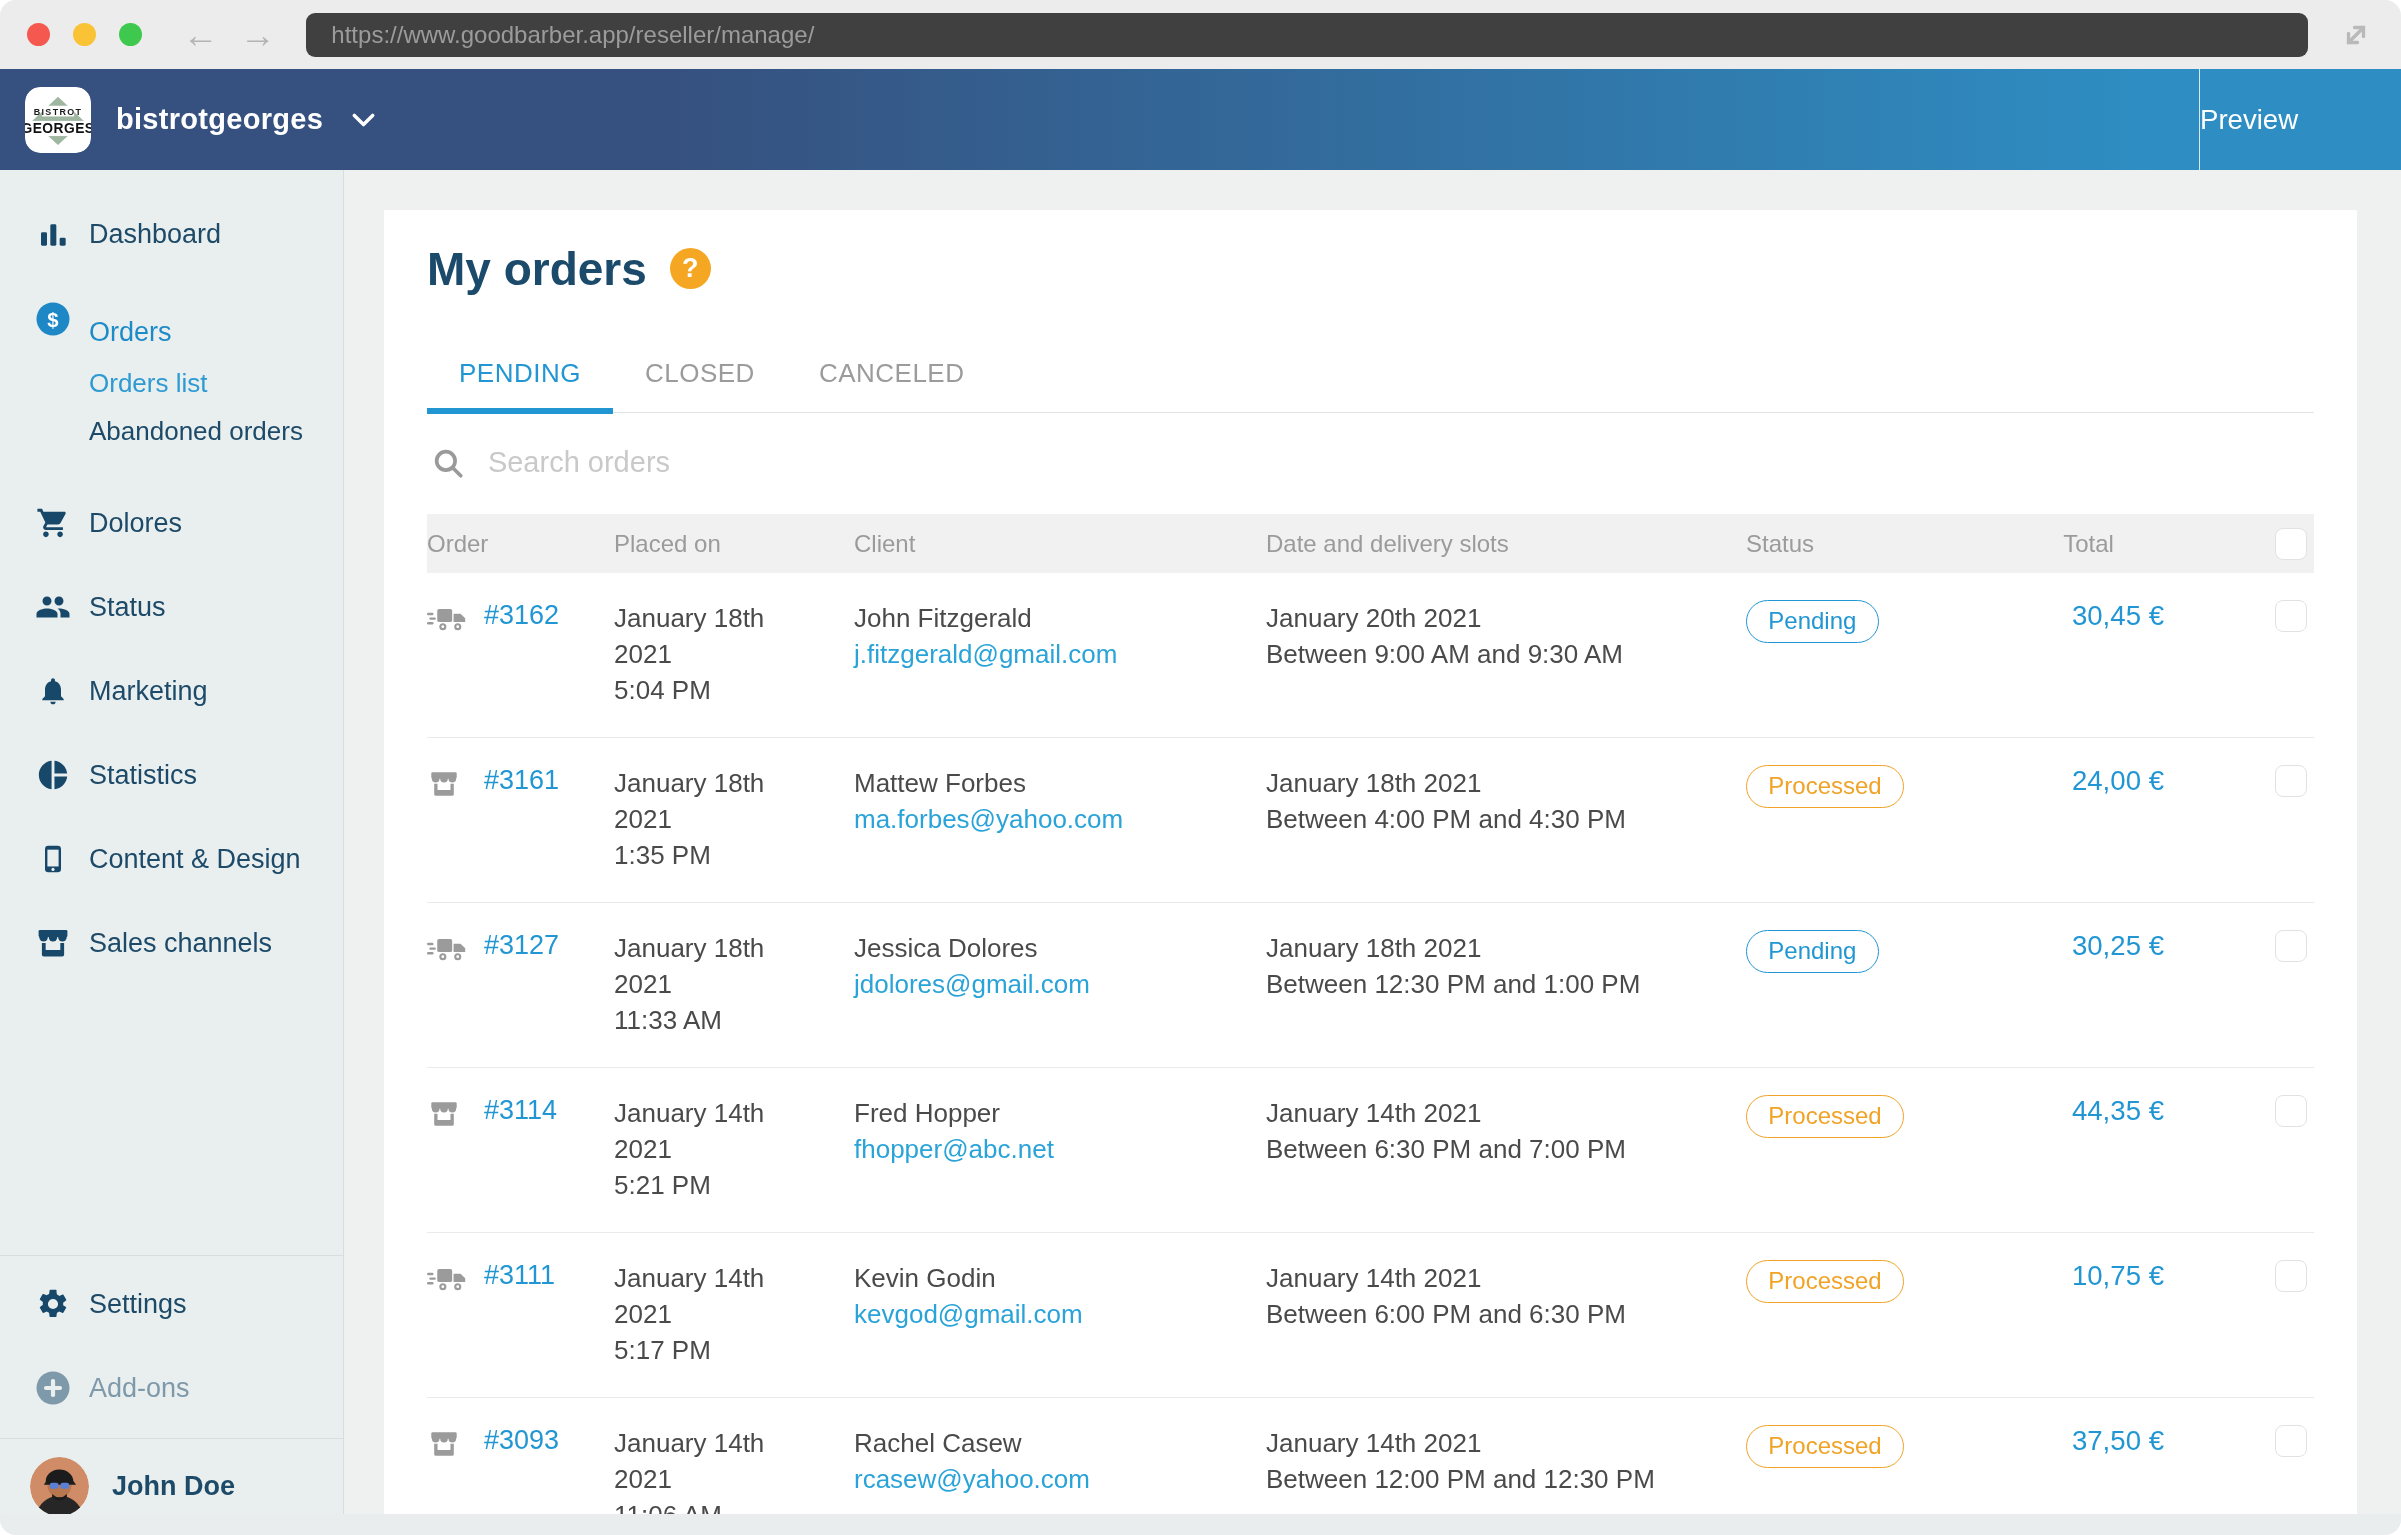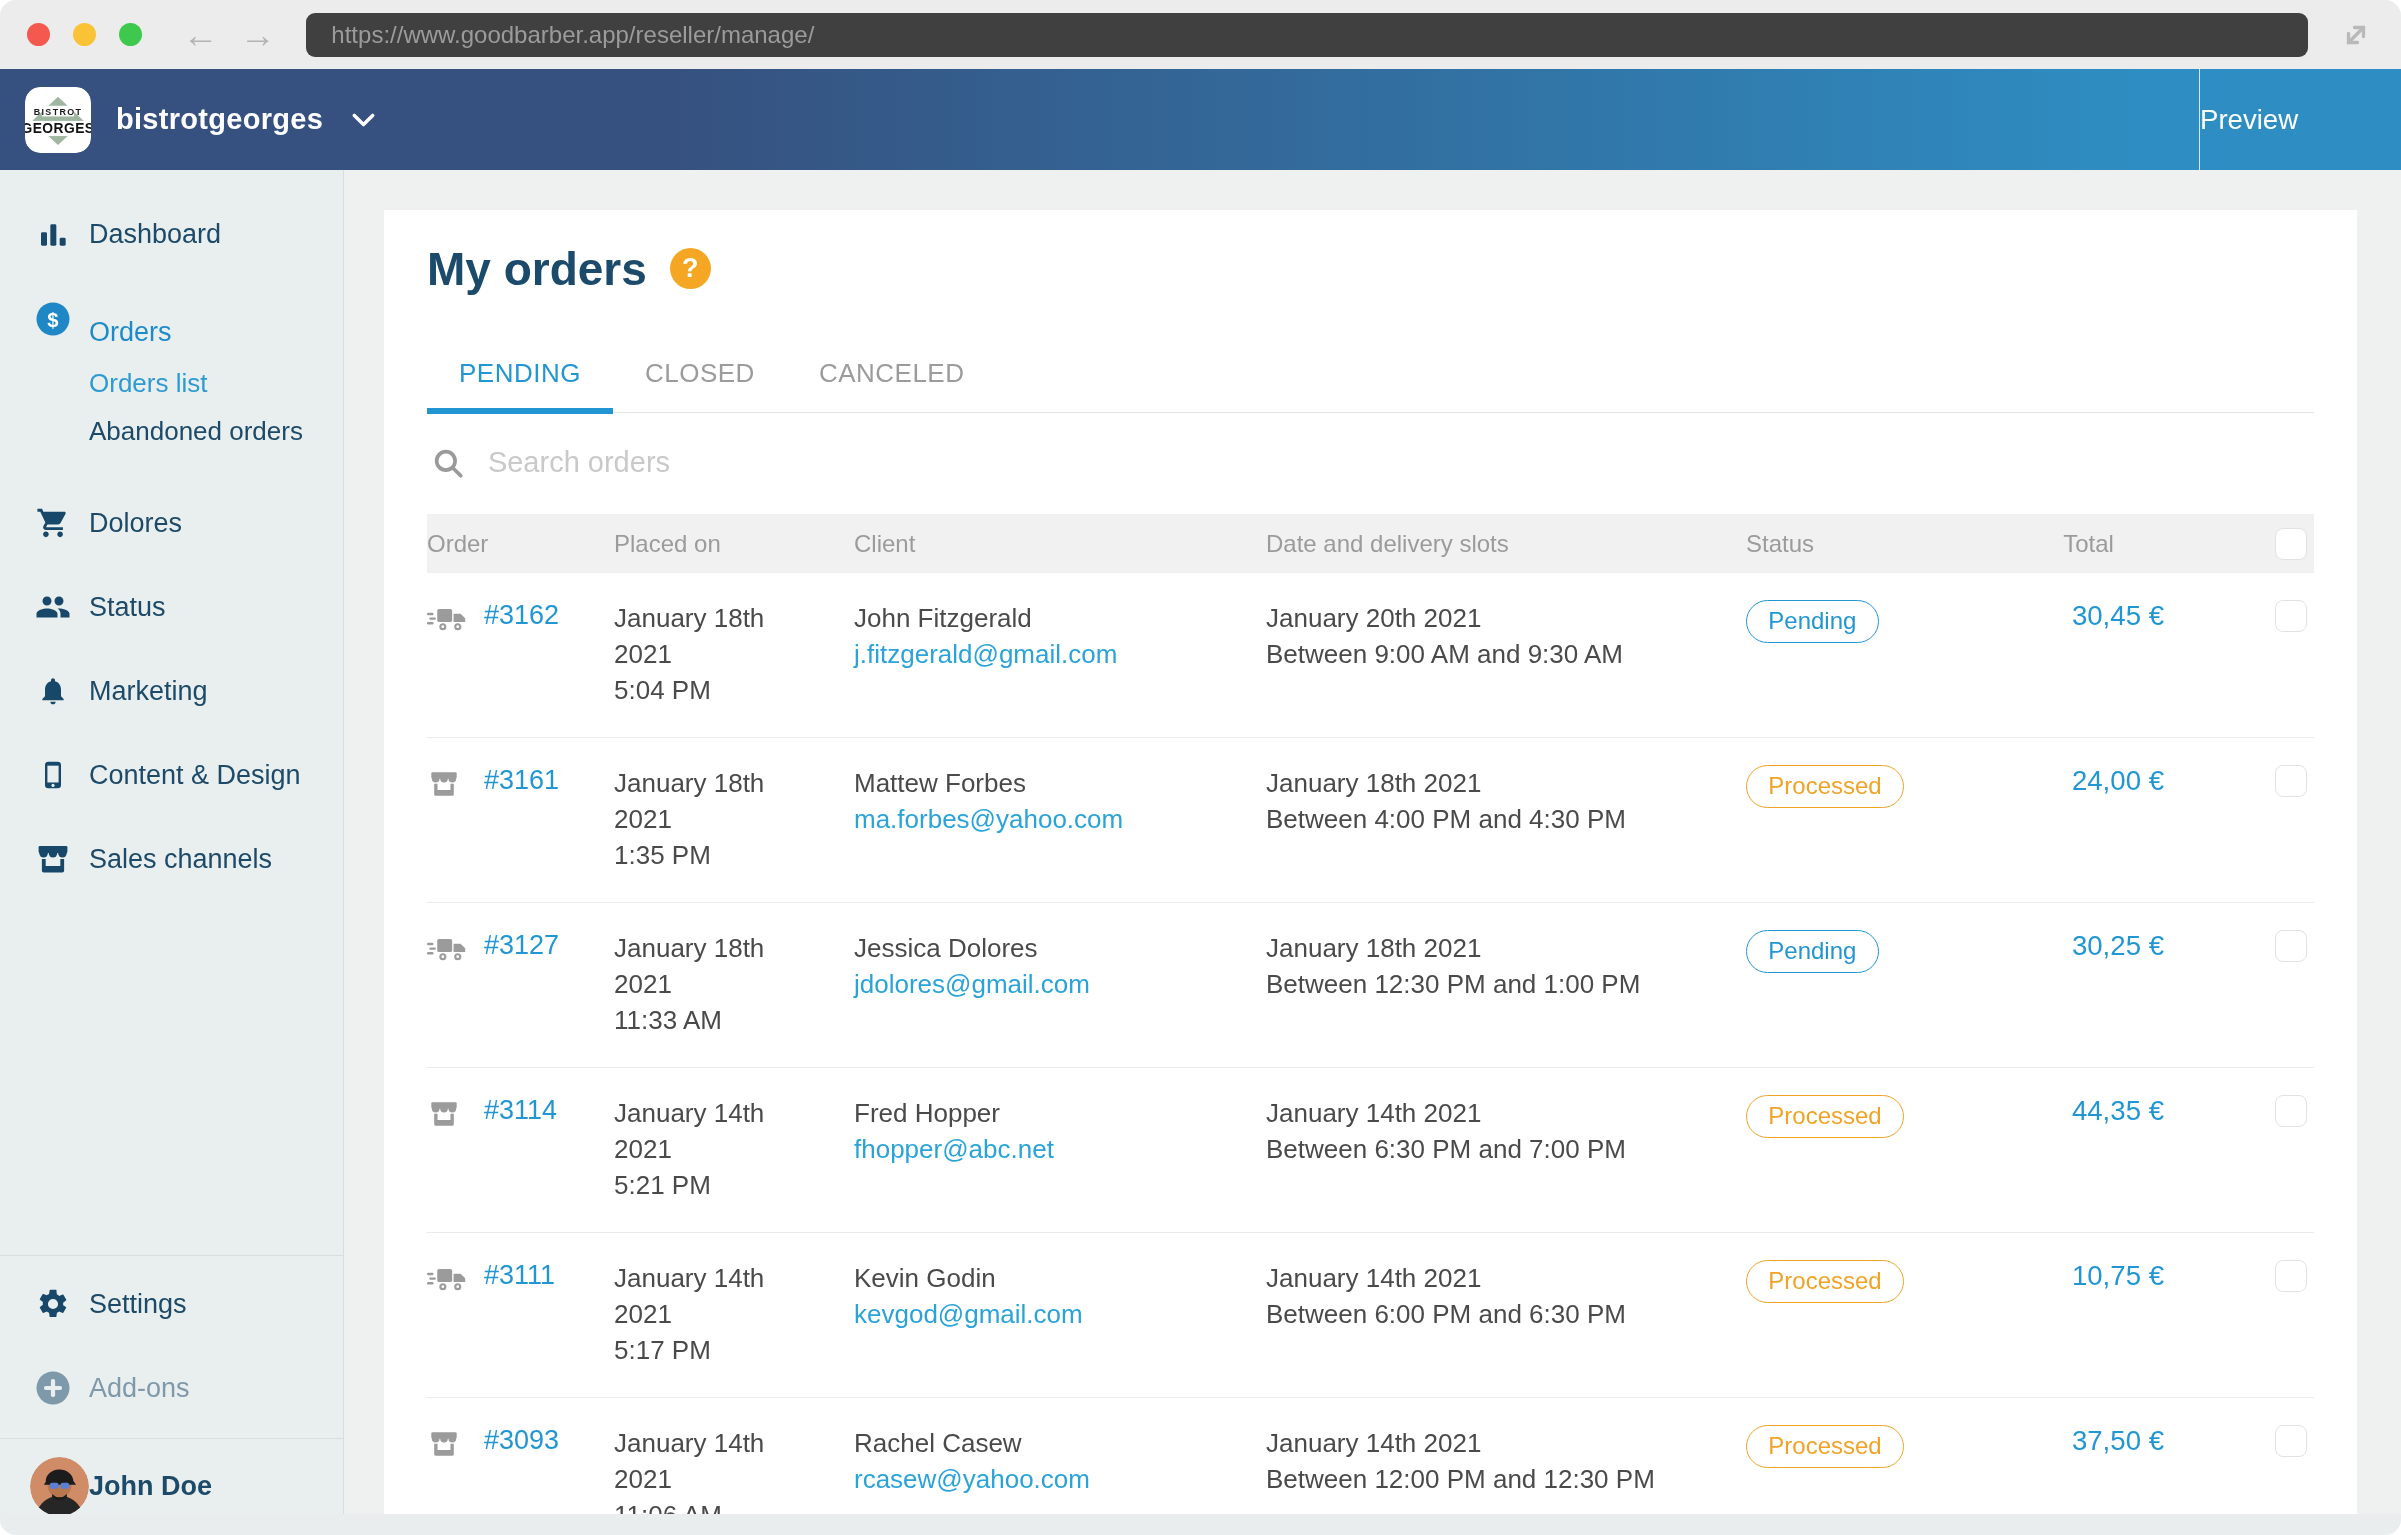--- a/index.html
+++ b/index.html
@@ -35,21 +35,21 @@
   .side-item .lbl{font-size:27px;color:#1c4a68;}
   .side-item.first{margin-top:36px;}
   .side-item.gap{margin-top:27px;}
   .side-item.active .lbl{color:#1e8bc9;margin-top:28px;}
   .sub-item{height:48px;display:flex;align-items:center;padding-left:89px;font-size:26px;color:#1c4a68;cursor:pointer;}
   .sub-item.current{color:#2e9ad2;}
   .sub-gap{margin-top:12.5px;}
   .side-flex{flex:1}
   .side-divider{height:0.9px;background:#d7dedd;margin:0;}
   .side-item.muted .lbl{color:#7e99aa;}
-  .user-row{display:flex;align-items:center;padding:18px 0 18px 30px;cursor:pointer;}
+  .user-row{display:flex;align-items:center;gap:23px;padding:18px 0 18px 30px;cursor:pointer;}
   .avatar{width:59px;height:59px;border-radius:50%;overflow:hidden;flex-shrink:0;}
   .user-name{font-size:27px;font-weight:700;color:#1c4a68;}
 
   
   .card{background:#fff;height:100%;padding:30px 43px 0 43px;box-sizing:border-box;}
   .title-row{display:flex;align-items:center;gap:23px;height:57px;}
   .page-title{font-size:46px;font-weight:700;color:#1b4a6b;margin:0;}
   .help-badge{width:41px;height:41px;border-radius:50%;background:#f5a623;color:#fff;font-size:27px;font-weight:700;display:flex;align-items:center;justify-content:center;cursor:pointer;}
 
   .tabs{margin-top:41px;display:flex;border-bottom:1.8px solid #e3e3e3;}
@@ -171,20 +171,28 @@
 
       <div class="side-item gap">
         <span class="ic">
           <svg width="32" height="32" viewBox="0 0 24 24" fill="#17486a">
               <path d="M12 22c1.1 0 2-.9 2-2h-4c0 1.1.9 2 2 2zm6-6v-5c0-3.07-1.63-5.64-4.5-6.32V4c0-.83-.67-1.5-1.5-1.5s-1.5.67-1.5 1.5v.68C7.64 5.36 6 7.92 6 11v5l-2 2v1h16v-1l-2-2z"></path>
             </svg>
         </span>
         <span class="lbl">Marketing</span>
       </div>
 
+      <div class="side-item gap">
+        <span class="ic">
+          <svg width="34" height="34" viewBox="0 0 24 24" fill="#17486a">
+              <path d="M11 2v20c-5.07-.5-9-4.79-9-10s3.93-9.5 9-10zm2.03 0v8.99H22c-.47-4.74-4.24-8.52-8.97-8.99zm0 11.01V22c4.74-.47 8.5-4.25 8.97-8.99h-8.97z"></path>
+            </svg>
+        </span>
+        <span class="lbl">Statistics</span>
+      </div>
 
       <div class="side-item gap">
         <span class="ic">
           <svg width="32" height="32" viewBox="0 0 24 24">
               <rect x="6" y="2" width="12" height="20" rx="2.5" fill="#17486a"></rect>
               <rect x="7.8" y="5" width="8.4" height="12.6" fill="#e9eeee"></rect>
               <circle cx="12" cy="19.8" r="1.2" fill="#e9eeee"></circle>
             </svg>
         </span>
         <span class="lbl">Content &amp; Design</span>

